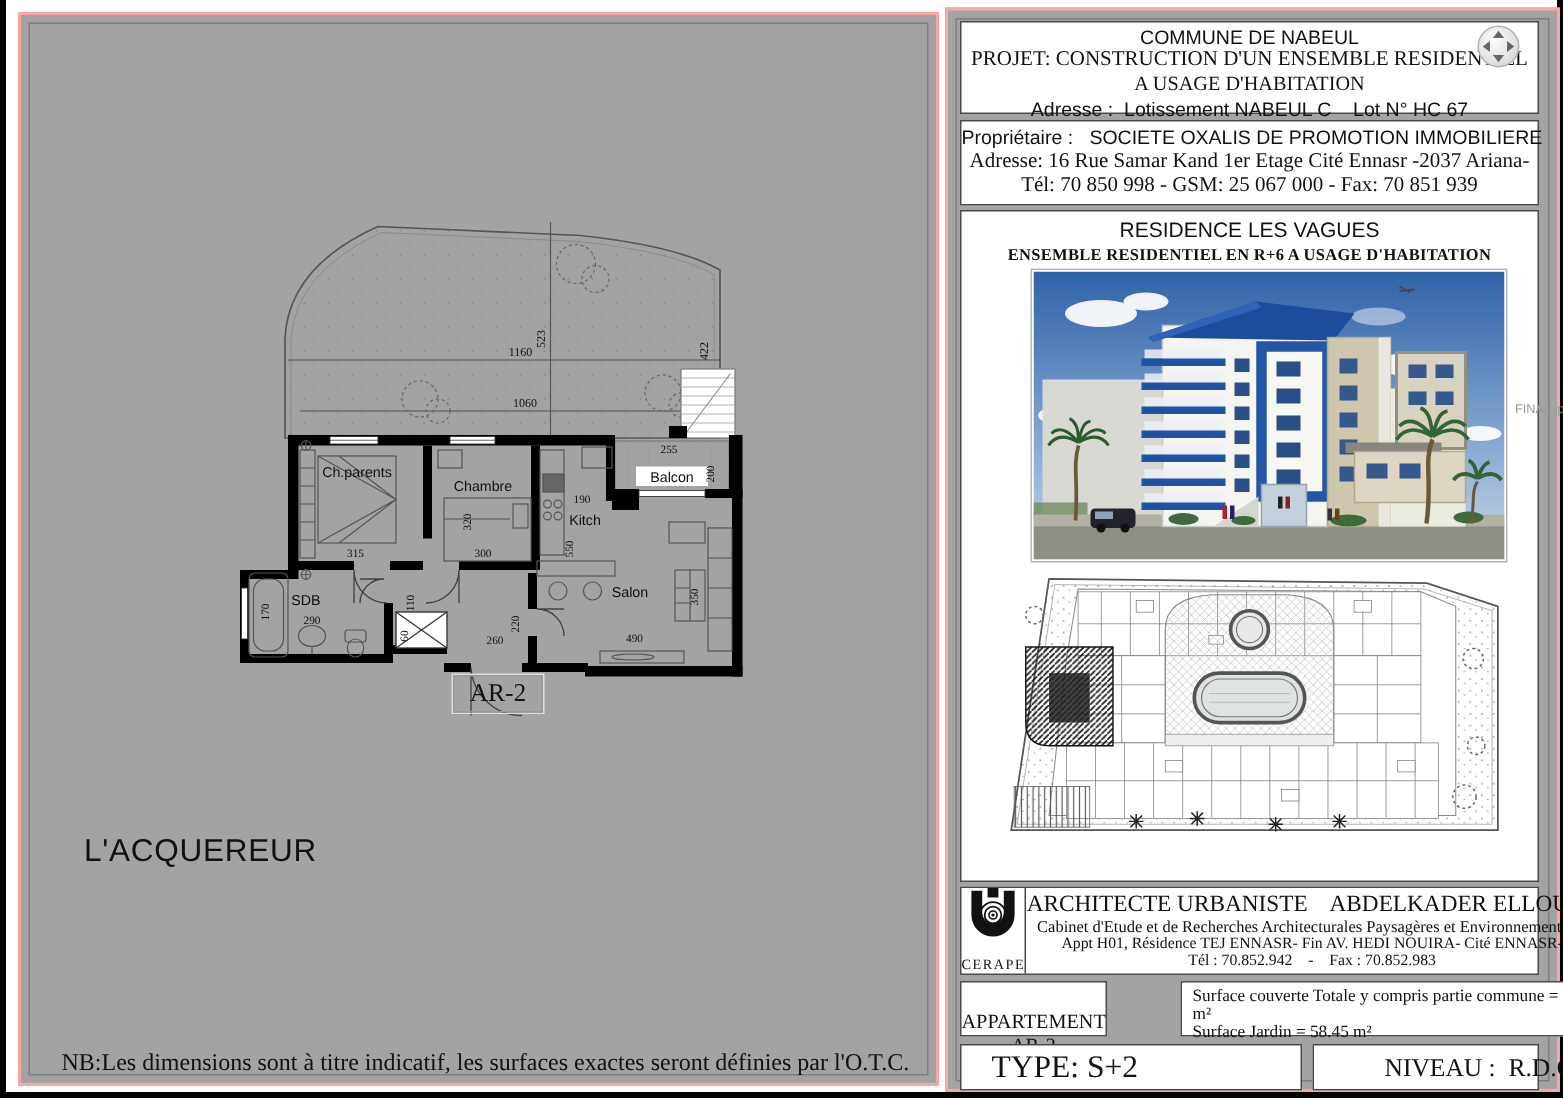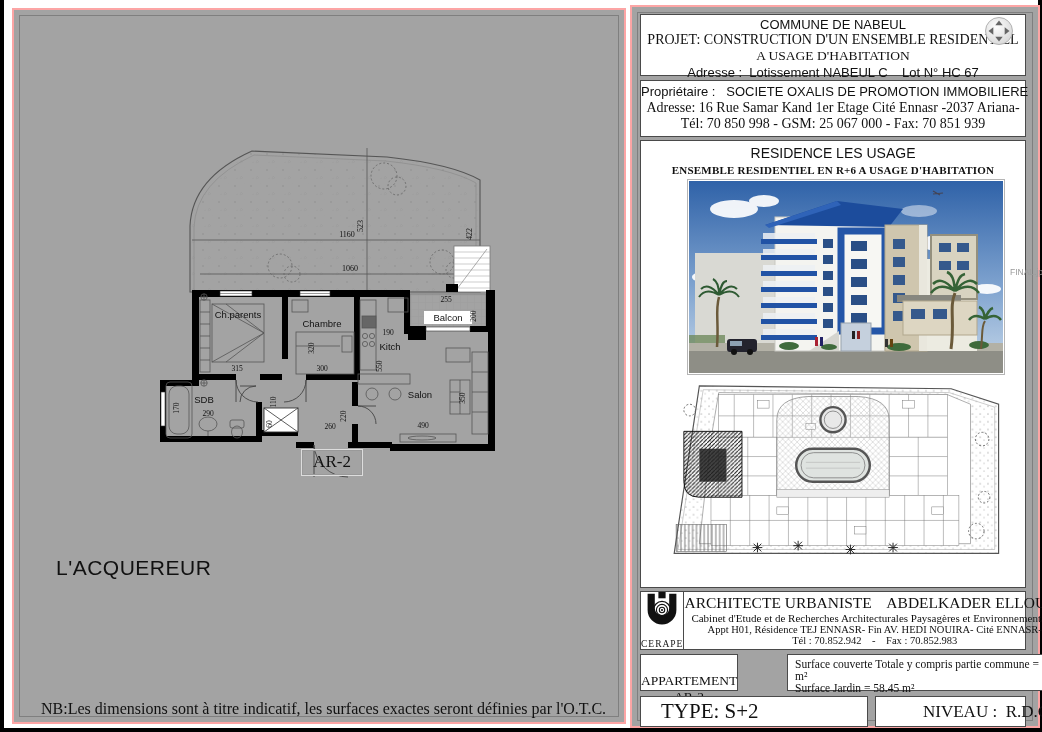--- a/index.html
+++ b/index.html
@@ -279,21 +279,21 @@
       </g>
     </svg>
 
     <div id="box-owner" class="tbox ctr">
       <div class="l1 sans pre">Propriétaire :   SOCIETE OXALIS DE PROMOTION IMMOBILIERE</div>
       <div class="l2 serif">Adresse: 16 Rue Samar Kand 1er Etage Cité Ennasr -2037 Ariana-</div>
       <div class="l3 serif">Tél: 70 850 998 - GSM: 25 067 000 - Fax: 70 851 939</div>
     </div>
 
     <div id="box-residence" class="tbox ctr">
-      <div id="res-title" class="sans">RESIDENCE LES USAGE</div>
+      <div id="res-title" class="sans">RESIDENCE LES VAGUES</div>
       <div id="res-sub" class="serif">ENSEMBLE RESIDENTIEL  EN R+6  A USAGE D'HABITATION</div>
 
       <div id="render-frame">
         <svg viewBox="0 0 314 192" width="314" height="192">
           <defs>
             <linearGradient id="skyg" x1="0" y1="0" x2="0" y2="1">
               <stop offset="0%" stop-color="#2f62a8"></stop>
                 <stop offset="55%" stop-color="#7fa3cf"></stop>
               <stop offset="100%" stop-color="#c8d9ea"></stop>
             </linearGradient>

